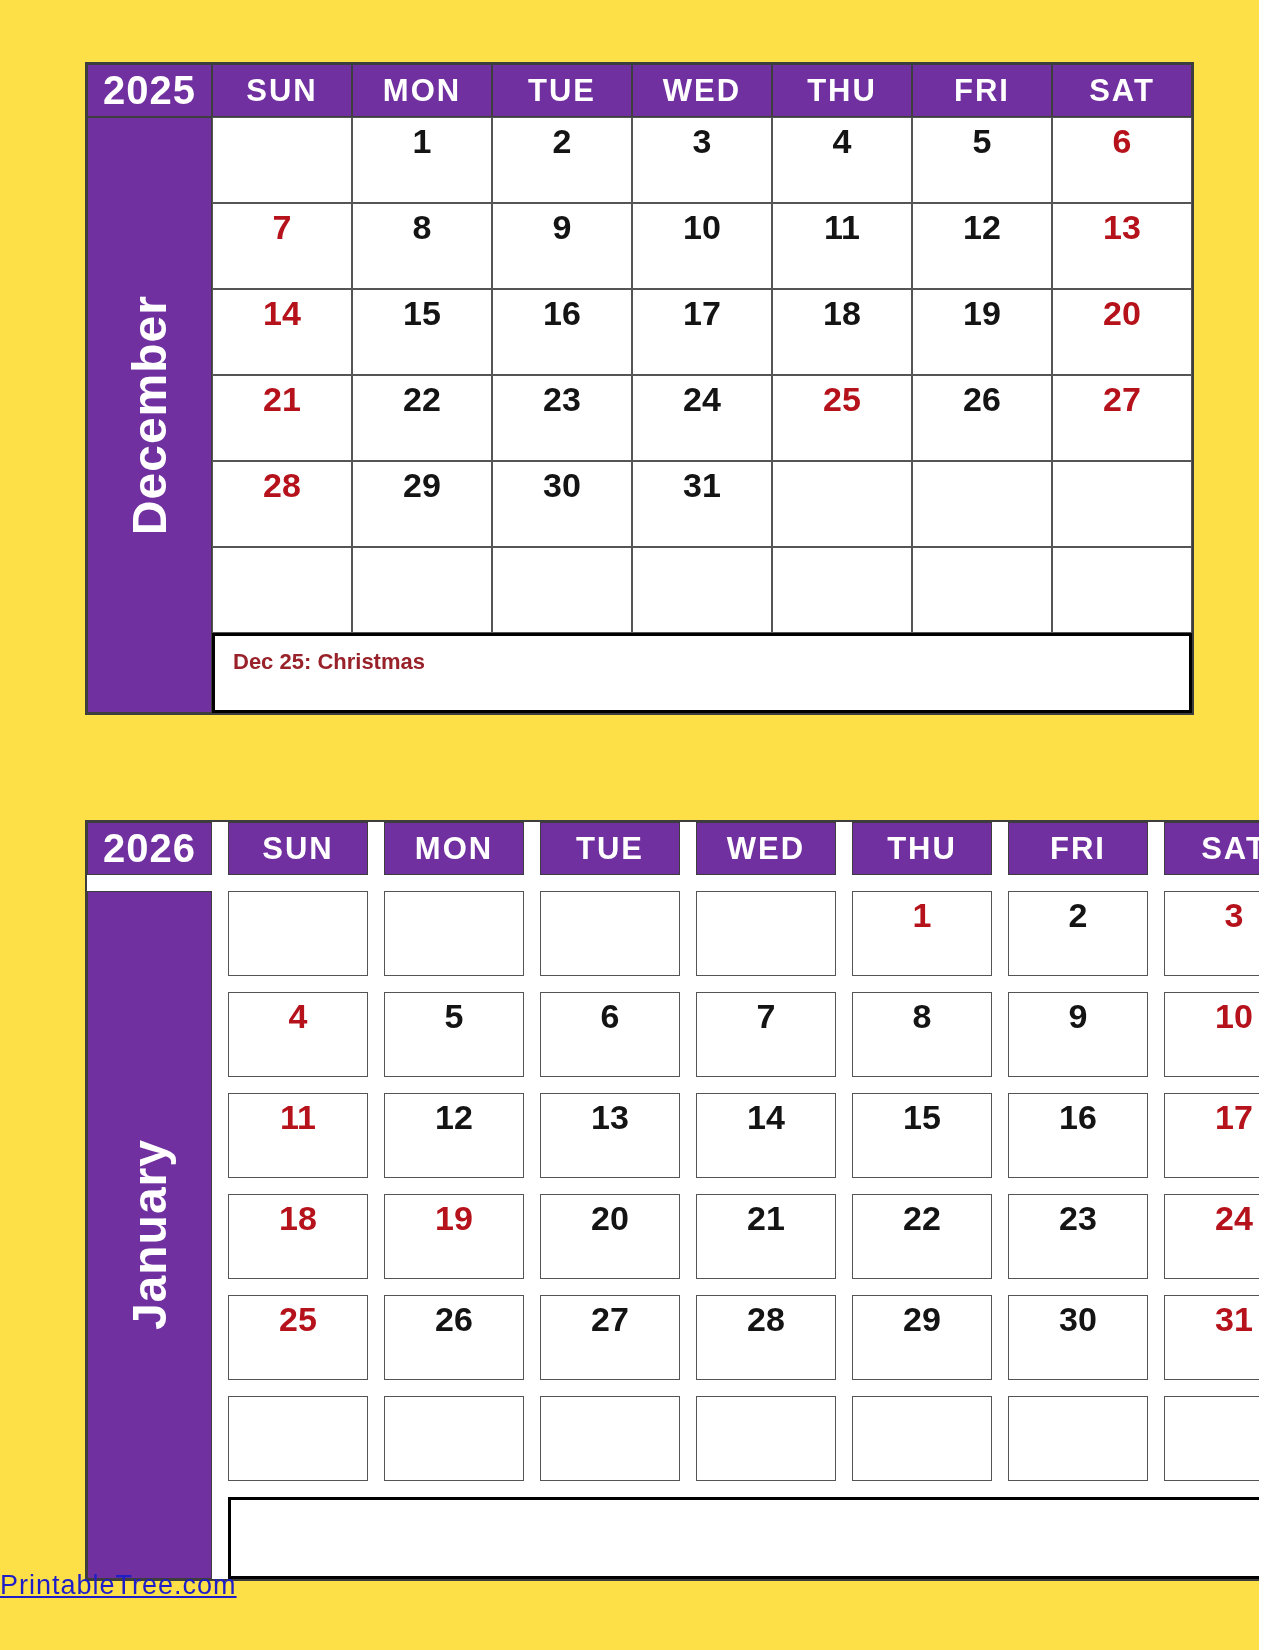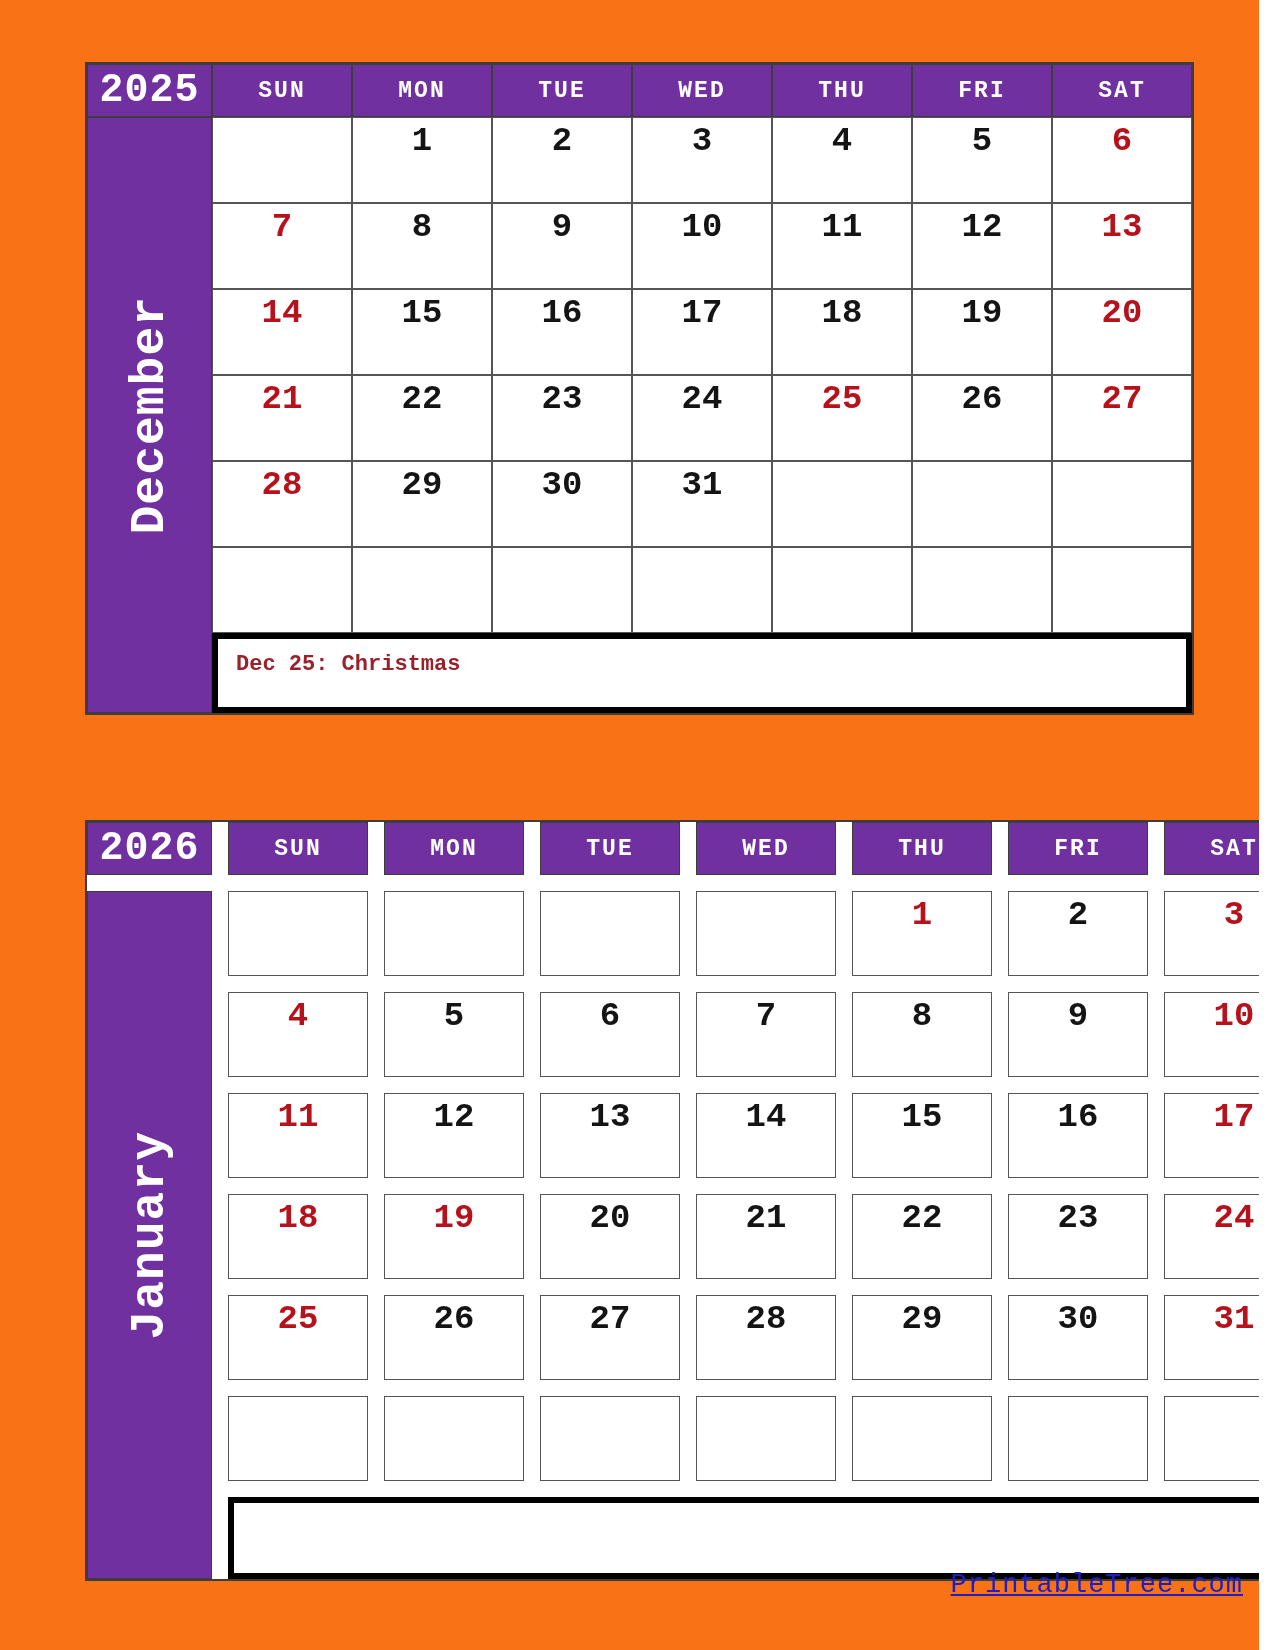--- a/index.html
+++ b/index.html
@@ -1,18 +1,18 @@
 <!DOCTYPE html>
 <html style="--purple: #7030A0; --date-red: #B5121B; --note-red: #99222A; --link-blue: #1E1EC8;"><head>
 <meta charset="utf-8">
 <style>
   * { margin:0; padding:0; box-sizing:border-box; }
   html,body { background:#ffffff; }
   body { font-family:"Liberation Sans", sans-serif; }
-  .page { position:relative; width:1259px; height:1650px; background:#f97316; overflow:hidden;font-family:Liberation Mono, monospace; }
+  .page { position:relative; width:1259px; height:1650px; background:#fde047; overflow:hidden; }
 
   .calendar { position:absolute; left:85px; }
   .calendar.first  { top:62px;  }
   .calendar.second { top:820px; }
 
   .grid {
     display:grid;
     grid-template-columns:125px repeat(7,140px);
     border:2px solid #3d3d3d;
     background:#fff;
@@ -21,21 +21,21 @@
   .second .grid { grid-template-rows:53px repeat(6,85px) 82px;gap:16px; }
 
   .year, .day-head {
     background:var(--purple,#7030A0);
     color:#fff;
     border:1px solid #3d3d3d;
     display:flex; align-items:center; justify-content:center;
     font-weight:bold;
   }
   .year { font-size:40px; letter-spacing:1px; }
-  .day-head { font-size:23px; letter-spacing:2px; }
+  .day-head { font-size:31px; letter-spacing:2px; }
 
   .month {
     grid-column:1; grid-row:2 / span 7;
     background:var(--purple,#7030A0);
     border:1px solid #3d3d3d;
     display:flex; align-items:center; justify-content:center;
   }
   .month span {
     writing-mode:vertical-rl;
     transform:rotate(180deg);
@@ -52,32 +52,32 @@
     padding-top:5px;
     font-size:34px;
     font-weight:bold;
     color:#141414;
     line-height:1.1;
   }
   .day-cell.red { color:var(--date-red,#B5121B); }
 
   .notes {
     grid-column:2 / -1; grid-row:8;
-    border:6px solid #000000;
+    border:3px solid #000000;
     padding:10px 12px 0 18px;
     background:#fff;
   }
   .note-line {
     color:var(--note-red,#99222A);
     font-size:22px;
     font-weight:bold;
     line-height:1.45;
   }
 
-  .footer { position:absolute; left:0; right:16px; top:1570px; text-align:right; }
+  .footer { position:absolute; left:0; right:16px; top:1570px; text-align:left; }
   .footer a {
     color:var(--link-blue,#1E1EC8);
     font-size:27px;
     text-decoration:underline;
     letter-spacing:1px;
     cursor:pointer;
   }
 </style>
 </head>
 <body>

